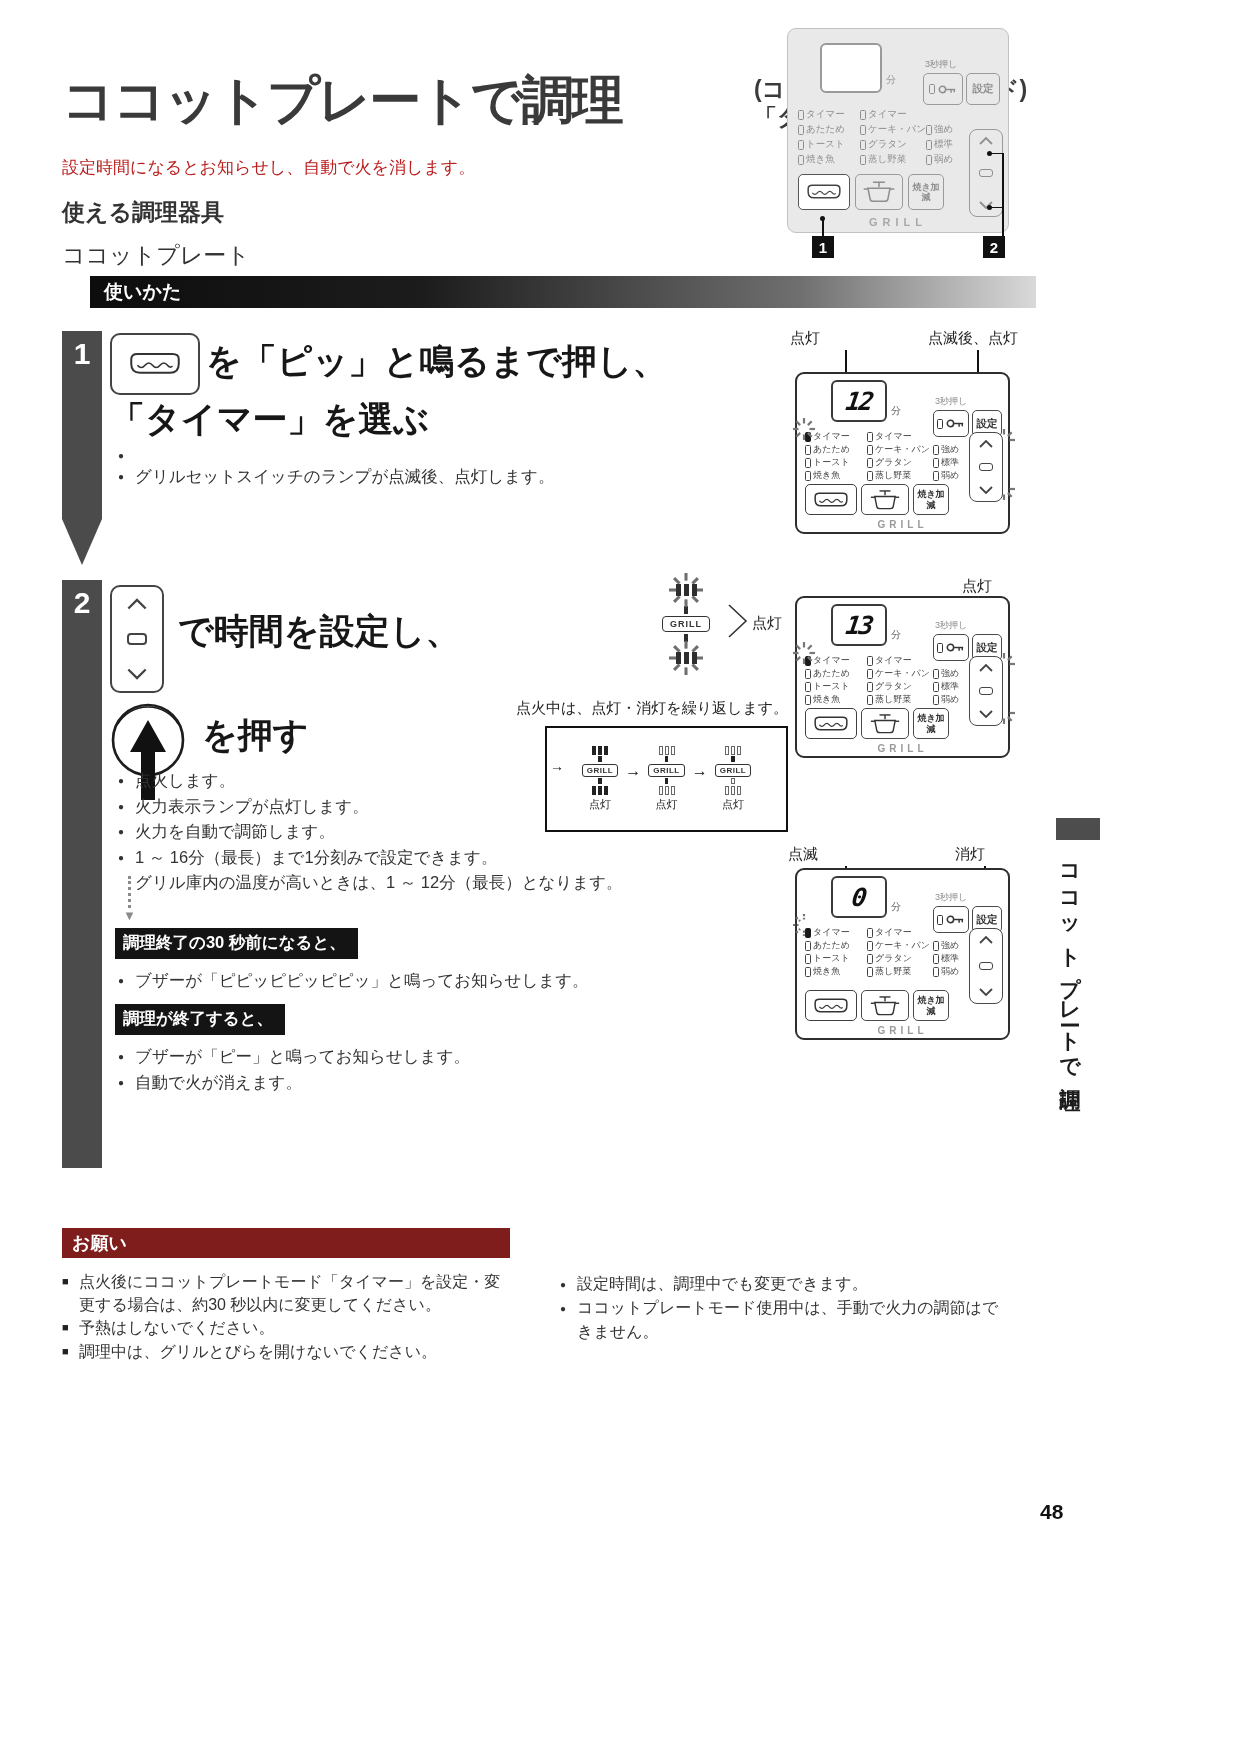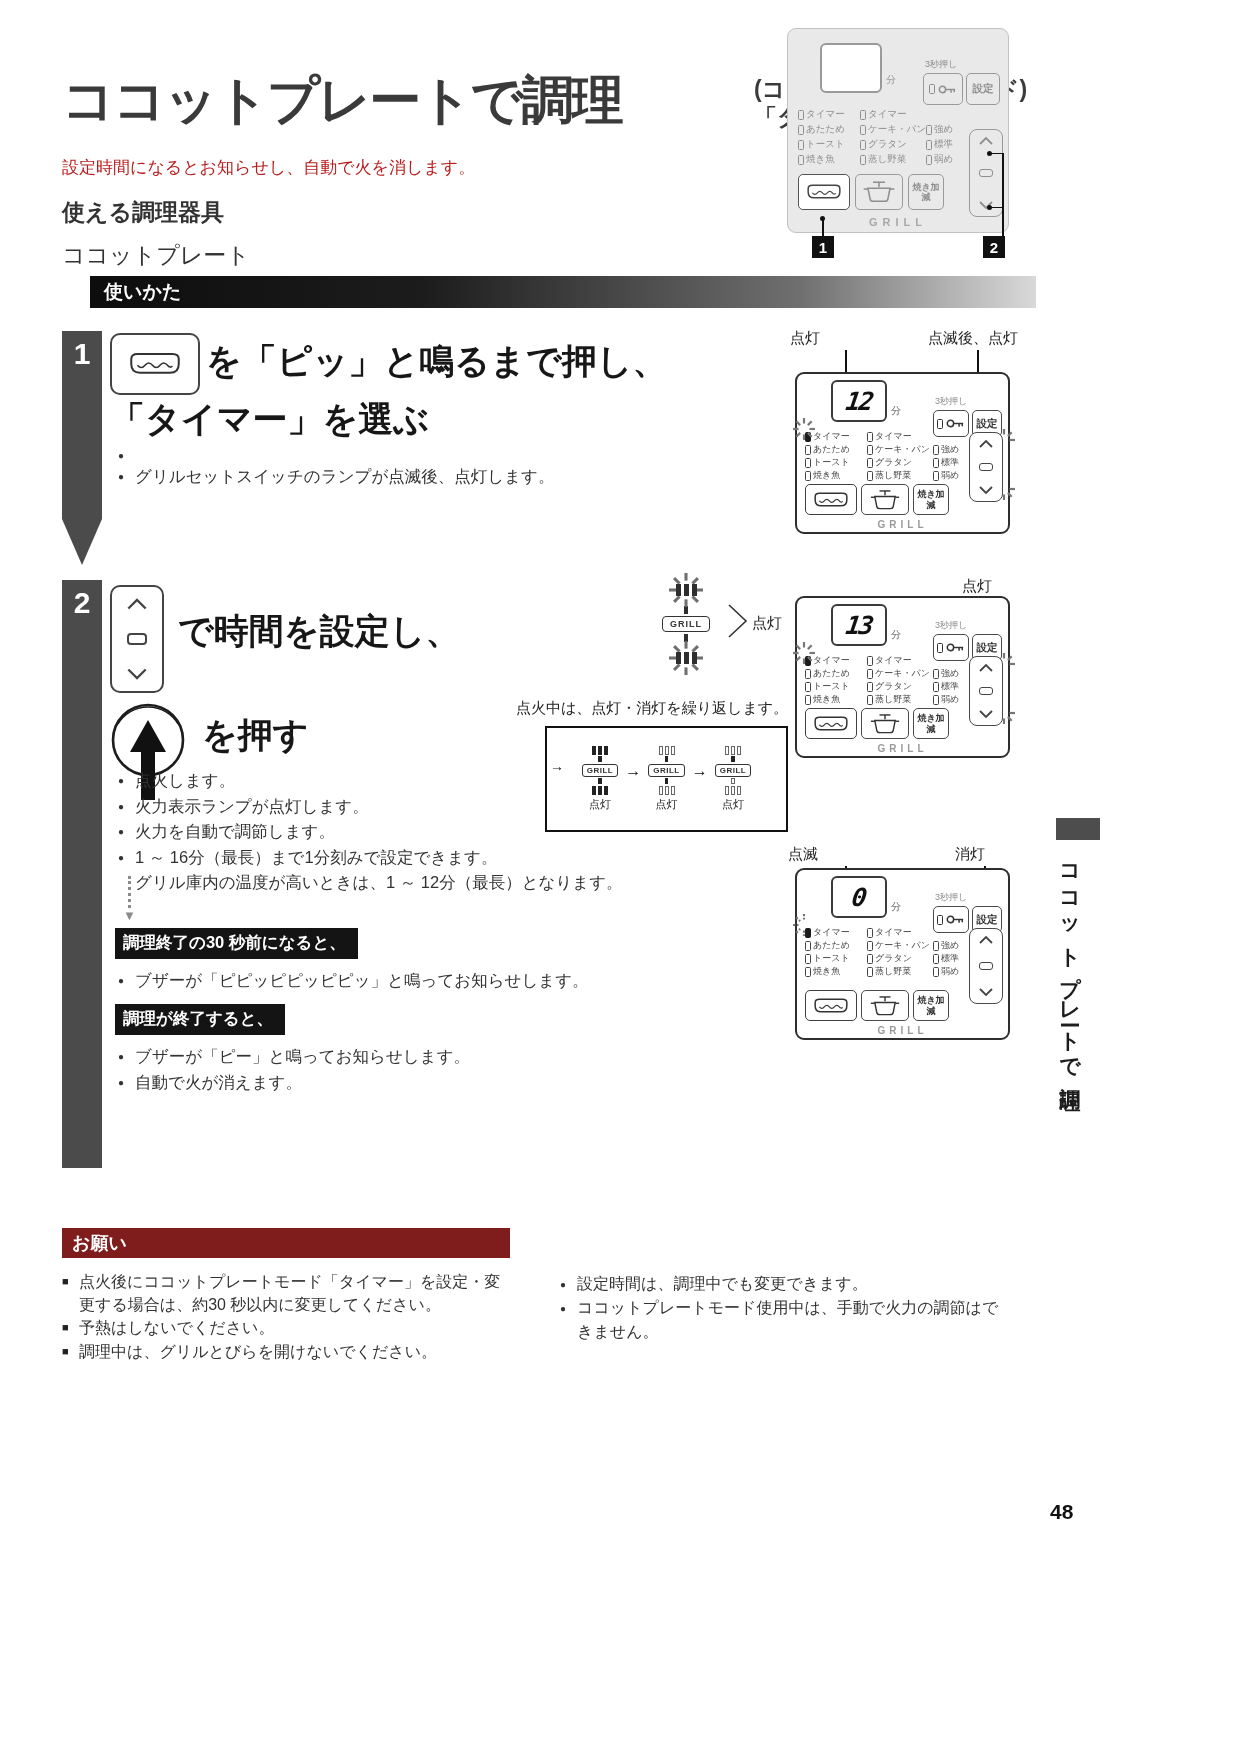--- a/index.html
+++ b/index.html
@@ -155,21 +155,21 @@
           font-size:18px;font-weight:800;line-height:30px;padding-left:10px;box-sizing:border-box;}
   .reqlist{left:62px;top:1270px;width:452px;font-size:16px;line-height:1.45;color:#333;}
   .infobox{left:560px;top:1228px;width:450px;height:30px;border:2px solid #222;background:#fff;
            color:#111;font-size:18px;font-weight:800;line-height:27px;padding-left:9px;box-sizing:border-box;}
   .infolist{left:560px;top:1272px;width:454px;font-size:16px;line-height:1.5;color:#333;}
 
   
   .sidetab{left:1056px;top:818px;width:44px;height:22px;background:#4d4d4d;}
   .vtitle{left:1056px;top:852px;writing-mode:vertical-rl;font-size:21px;font-weight:800;
           color:#1d1d1d;letter-spacing:3px;}
-  .pagenum{left:1040px;top:1500px;font-size:21px;font-weight:800;color:#111;margin-left:10px;}
+  .pagenum{left:1040px;top:1500px;font-size:21px;font-weight:800;color:#111;}
 
   .chev{display:block;}
   .knobwrap{left:106px;top:698px;}
 </style>
 </head>
 <body>
 
 <div class="page">
 
   <div class="abs title">ココットプレートで調理</div>

